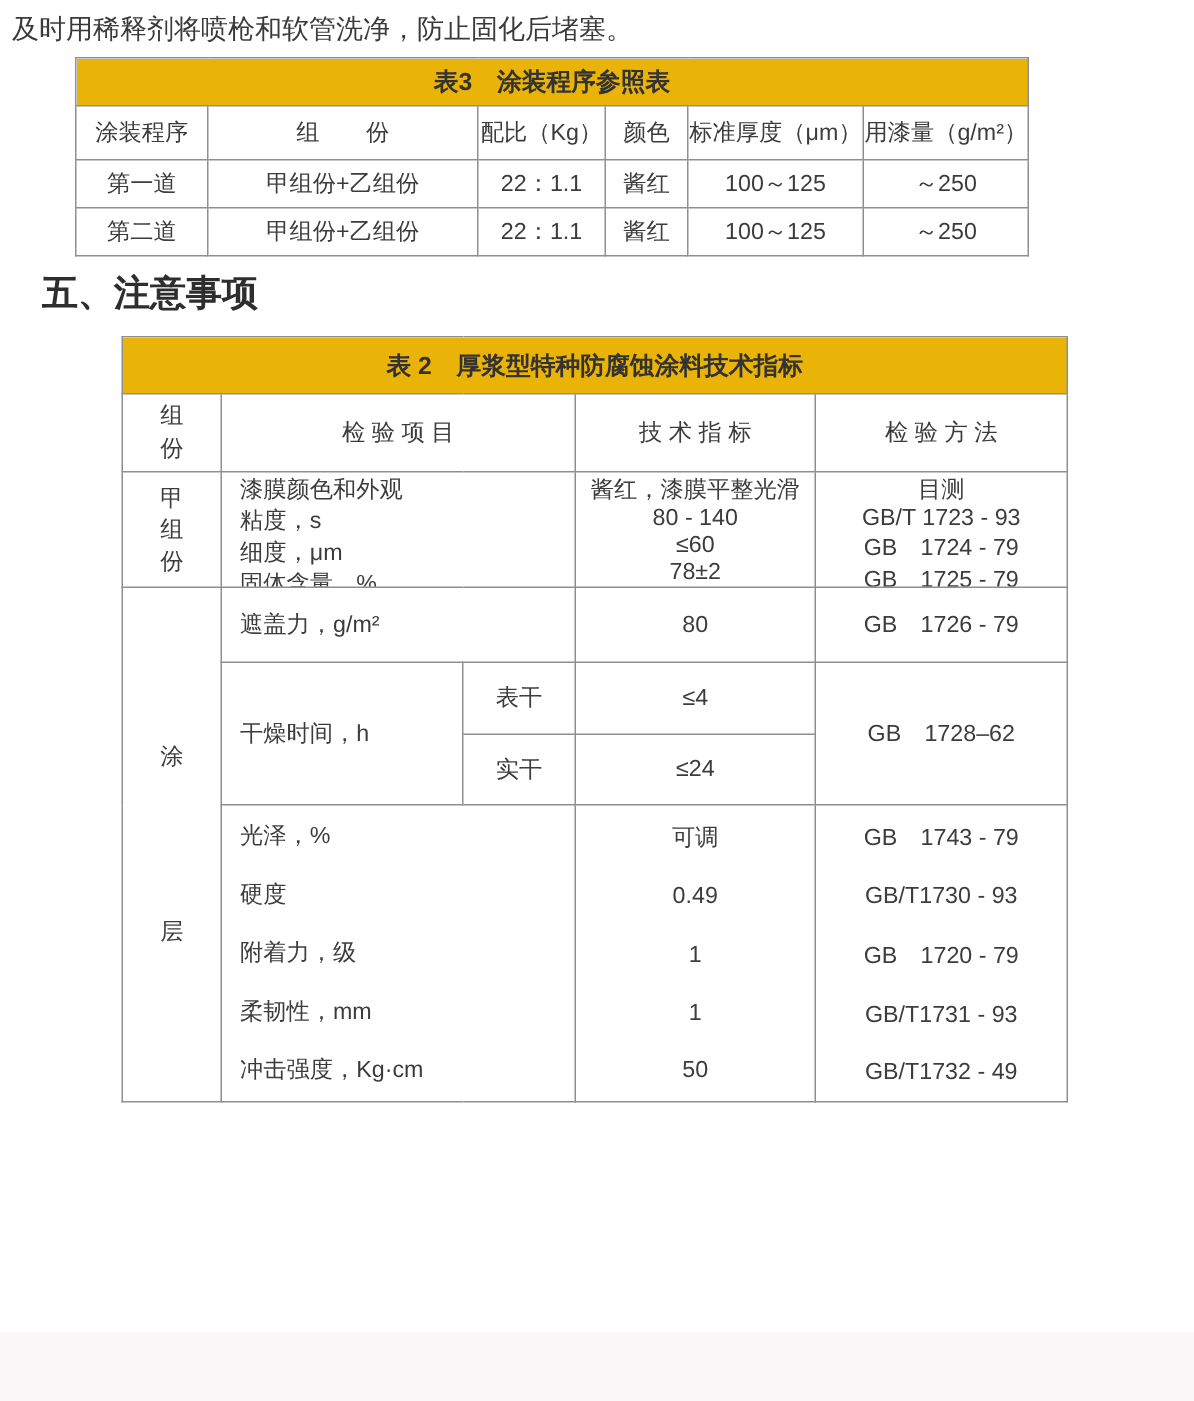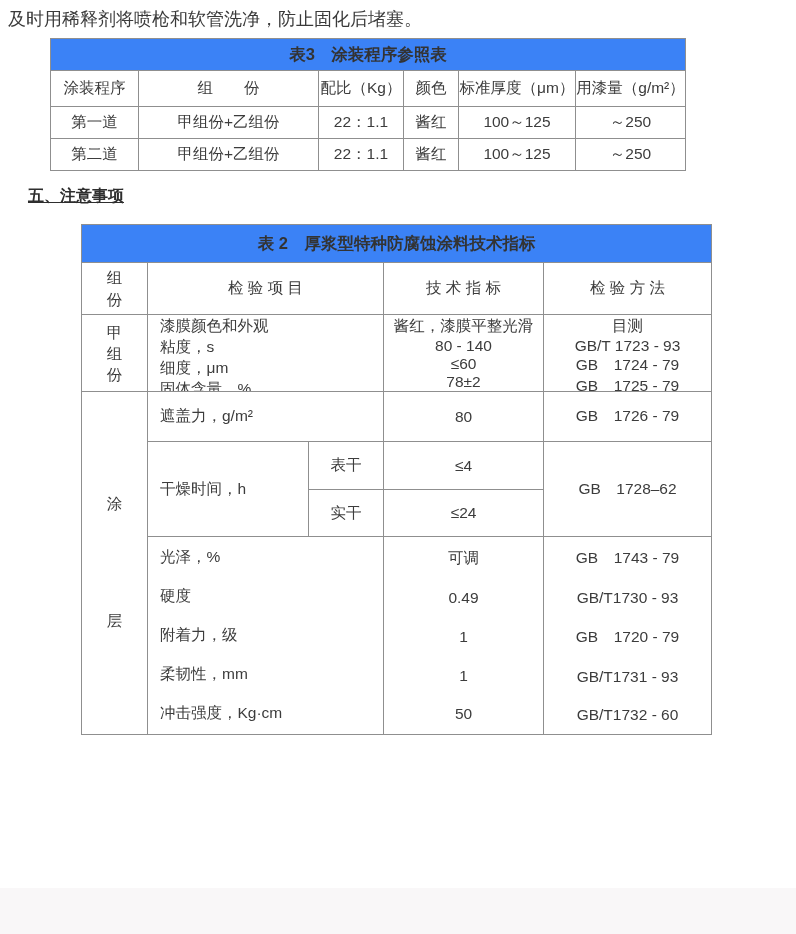--- a/index.html
+++ b/index.html
@@ -8,29 +8,29 @@
   .page { position:relative; width:796px; height:934px; background:#ffffff; overflow:hidden; }
 
   
   .intro { margin:6px 8px 0 8px; font-size:18px; line-height:26px; color:#3a3a3a; }
   .intro .indent { text-indent:40px; }
 
   
   table { border-collapse:collapse; table-layout:fixed; }
   td { border:1px solid #8f8f8f; text-align:center; vertical-align:middle;
        font-size:15.5px; color:#3c3c3c; overflow:hidden; }
-  .title-band { background:#3b82f6; font-weight:bold; font-size:16.5px; color:#333333; }
+  .title-band { background:#eab308; font-weight:bold; font-size:16.5px; color:#333333; }
 
   
   .t3 { margin:6px 0 0 50px; width:635px; }
   .t3 td { height:32px; }
   .t3 .head td { height:36px;text-align:center; }
 
   
-  .sec-heading { margin:14px 0 0 28px; font-size:16px; line-height:22px; font-weight:bold; color:#2e2e2e;text-decoration:underline; }
+  .sec-heading { margin:14px 0 0 28px; font-size:24px; line-height:22px; font-weight:bold; color:#2e2e2e; }
   .notes { margin:2px 0 0 48px; font-size:17.5px; line-height:23px; color:#3a3a3a; }
 
   
   .t2 { margin:17px 0 0 81px; width:630px; }
   .t2 .left { text-align:left; padding-left:12px; }
 
   .stack { display:flex; flex-direction:column; align-items:center; justify-content:center; }
   .stack div { line-height:22px; }
   .coat-stack { display:flex; flex-direction:column; align-items:center; justify-content:center; height:340px; gap:96px; }
 
@@ -190,21 +190,21 @@
             <div>1</div>
             <div>50</div>
           </div>
         </td>
         <td>
           <div class="lines lines-b ctr">
             <div>GB　1743 - 79</div>
             <div>GB/T1730 - 93</div>
             <div>GB　1720 - 79</div>
             <div>GB/T1731 - 93</div>
-            <div>GB/T1732 - 60</div>
+            <div>GB/T1732 - 49</div>
           </div>
         </td>
       </tr>
     </tbody>
   </table>
 
   <div class="footer-strip"></div>
 </div>
 
 </body></html>

